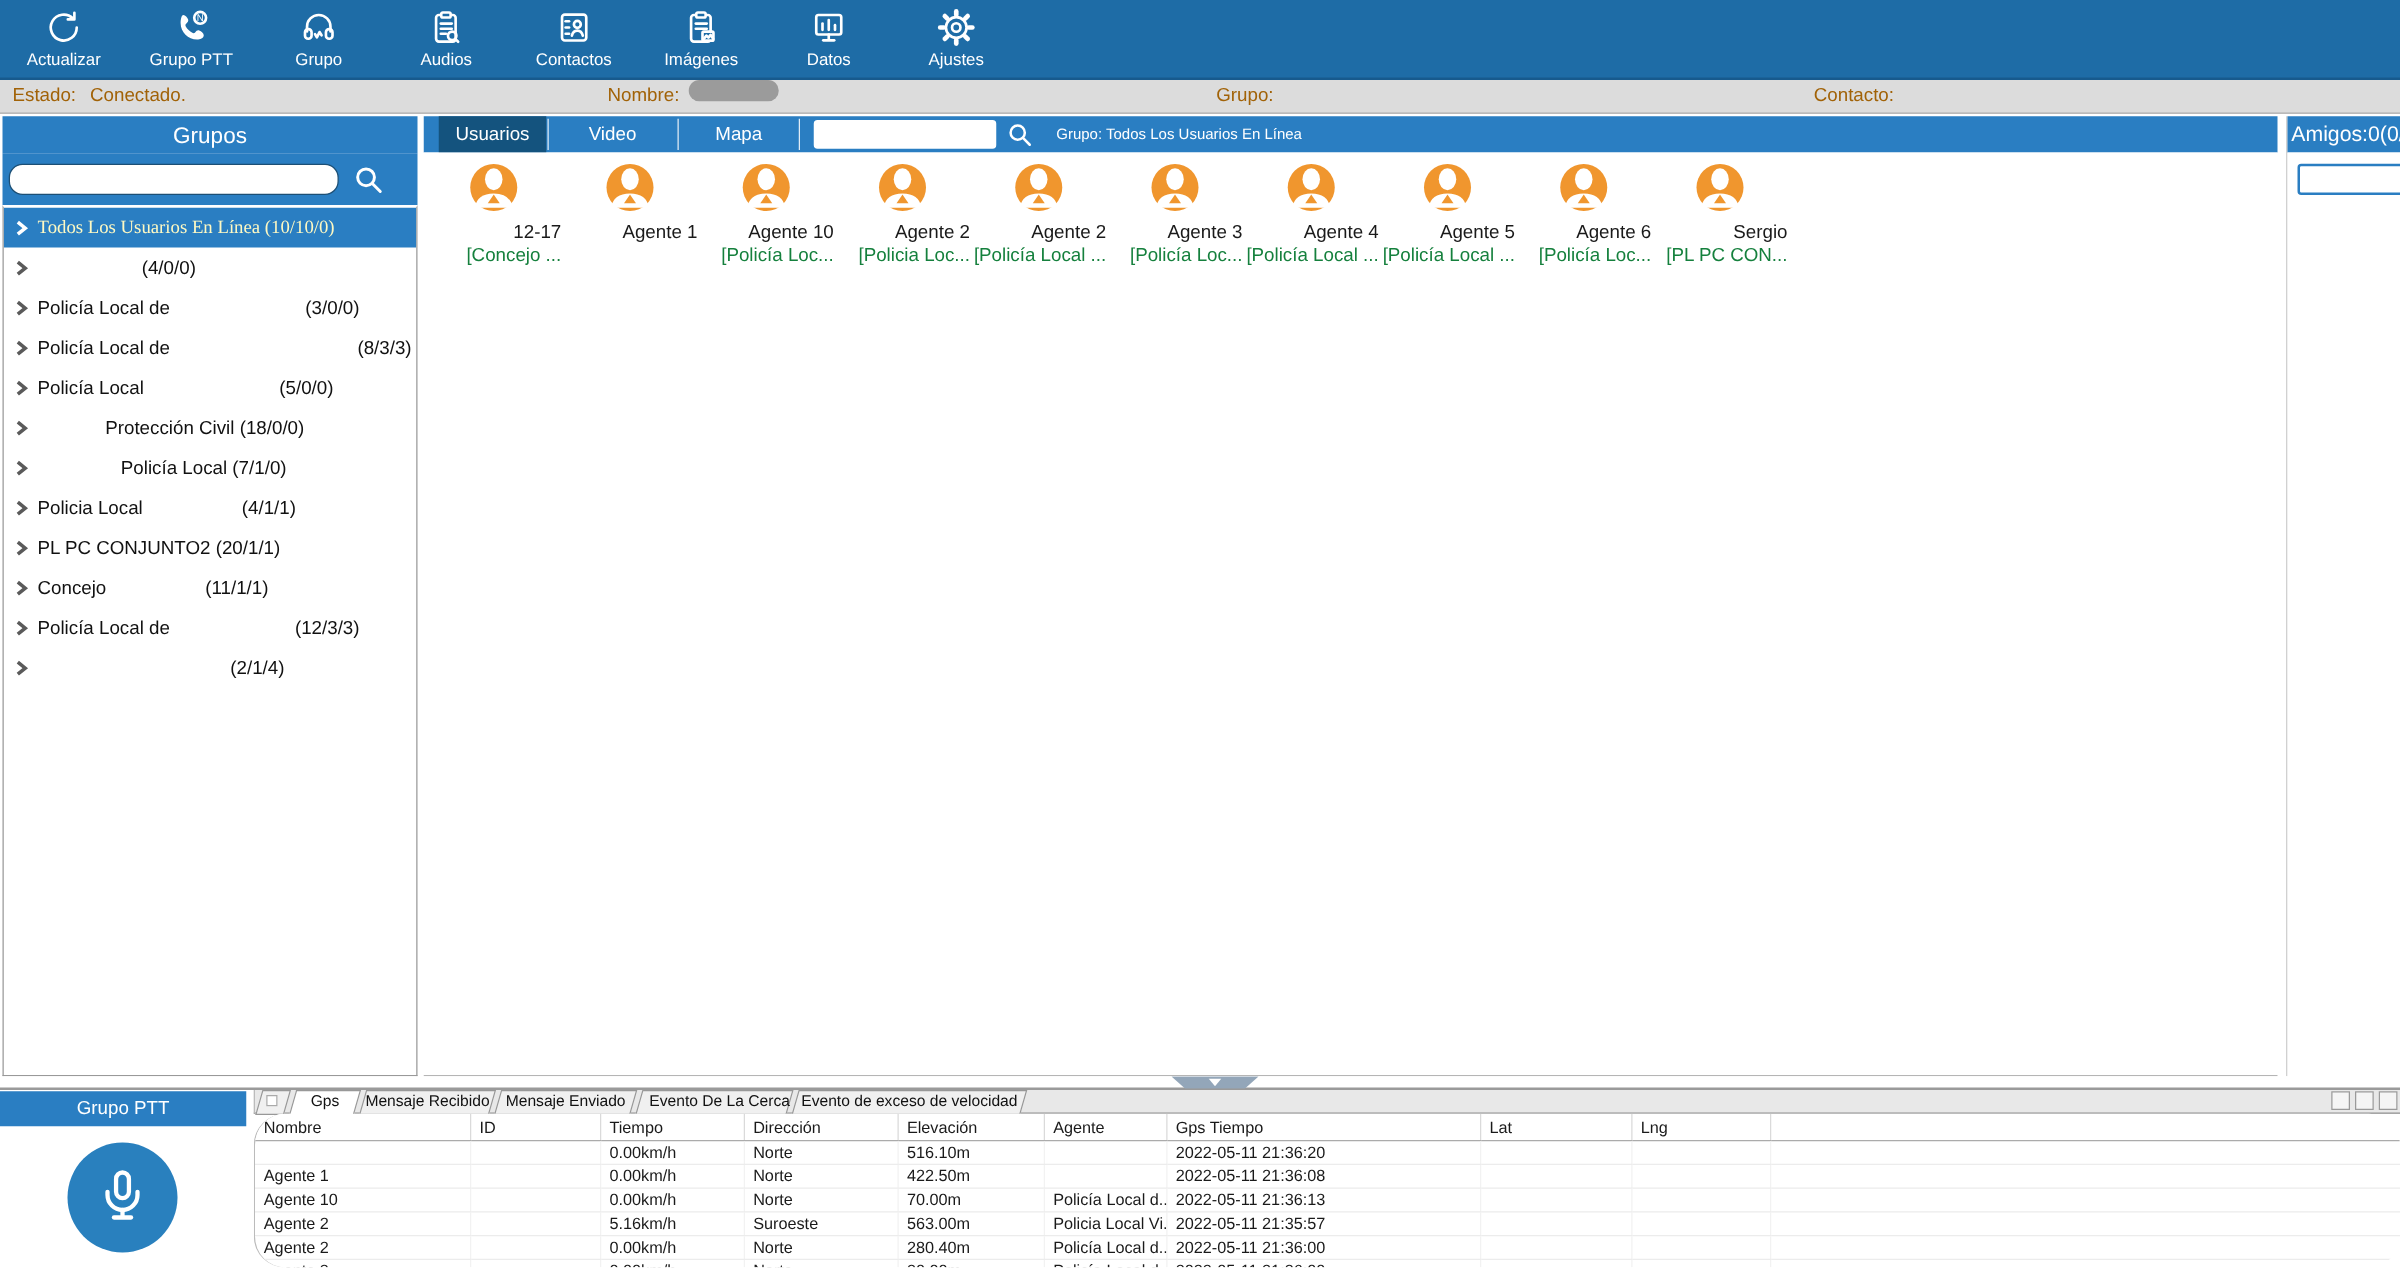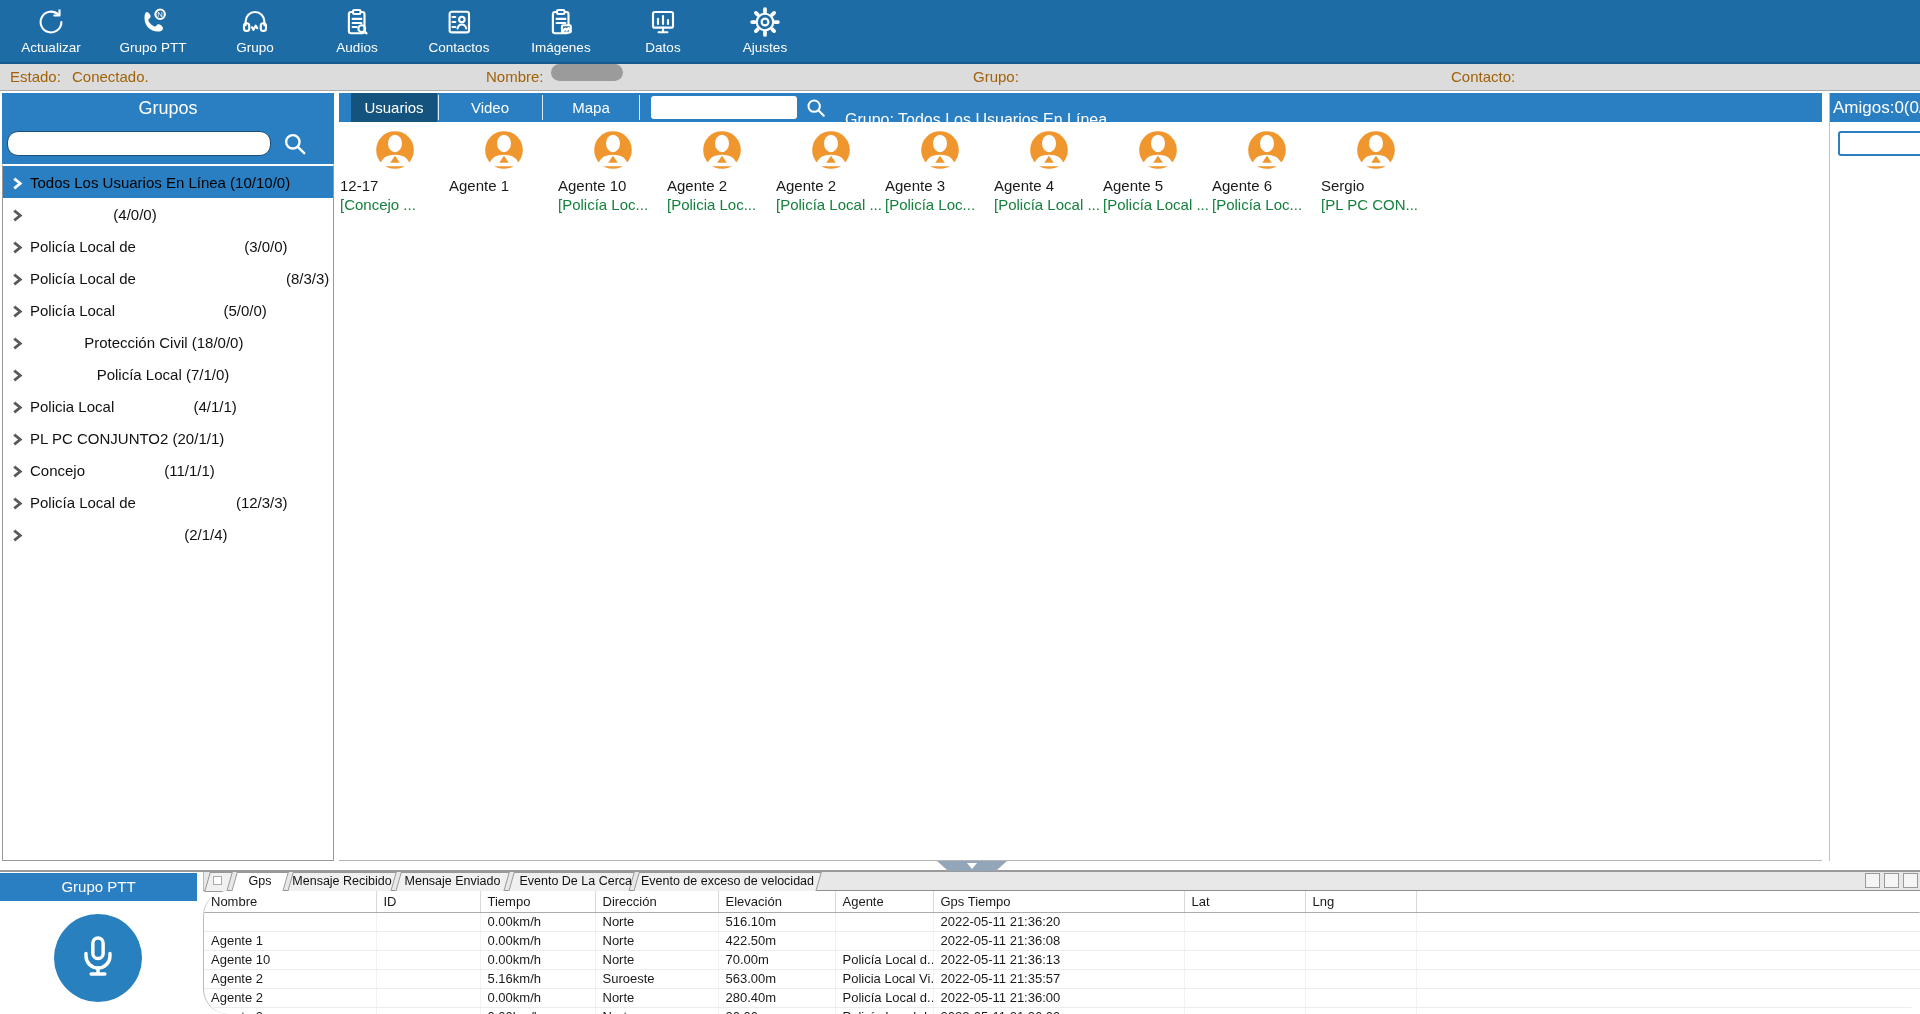--- a/index.html
+++ b/index.html
@@ -35,44 +35,44 @@
   .sidebar-search { position:relative; height:41px; background:#2A7EC2; }
   .sidebar-search input { position:absolute; left:5px; top:8px; width:264px; height:25px;
     border:1px solid #1c4f75; border-radius:11px; outline:none; padding:0 8px; font-size:14px; }
   .sidebar-search .icon { position:absolute; left:280px; top:8px; width:26px; height:26px; }
   .sidebar-search .icon svg { width:26px; height:26px; stroke-width:2.2; }
   .sidebar-tree { position:absolute; left:0; top:71px; right:0; bottom:0;
     background:#fff; border:1px solid #999; border-top:2px solid #fff; overflow:hidden; }
   .g-row { height:32px; display:flex; align-items:center; font-size:15px; color:#111; cursor:pointer; }
   .g-row .chev { width:13px; height:13px; margin:0 6px 0 8px; flex:none; }
   .g-row .chev svg { width:13px; height:13px; stroke:#5a5a5a; stroke-width:2.6; fill:none; }
-  .g-row.sel { background:#2A7EC2; color:#000000; }
+  .g-row.sel { background:#2A7EC2; color:#fef9c3;font-family:Liberation Serif, serif; }
   .g-row.sel .chev svg { stroke:#fff; }
   .g-label { white-space:pre; overflow:hidden; }
 
   
   .main { position:absolute; left:339px; top:93px; width:1483px; height:768px; }
   .main-tabbar { position:relative; height:29px; background:#2A7EC2; color:#fff; }
   .m-tab { position:absolute; top:0; height:29px; line-height:29px; text-align:center;
     font-size:15px; cursor:pointer; }
   .m-tab-0 { left:12px;  width:86px; }
   .m-tab-1 { left:101px; width:100px; }
   .m-tab-2 { left:206px; width:92px; }
   .m-tab.active { background:#14537E; }
   .m-sep { position:absolute; top:2px; width:1px; height:25px; background:rgba(255,255,255,.85); }
   .m-sep-0 { left:99px; } .m-sep-1 { left:203px; } .m-sep-2 { left:300px; }
   .main-search { position:absolute; left:312px; top:3px; width:146px; height:23px;
     border:none; border-radius:3px; outline:none; padding:0 7px; font-size:14px; }
   .main-tabbar .icon { position:absolute; left:466px; top:4px; width:22px; height:22px; }
   .main-tabbar .icon svg { width:22px; height:22px; stroke-width:2.2; }
-  .main-title { position:absolute; left:506px; top:0; line-height:29px; font-size:16px; white-space:nowrap;margin-top:12px; }
+  .main-title { position:absolute; left:506px; top:0; line-height:29px; font-size:12px; white-space:nowrap; }
   .main-content { position:absolute; left:0; top:29px; right:0; bottom:0;
     background:#fff; border-bottom:1px solid #b5b5b5; overflow:hidden; }
   .users { display:flex; padding:7px 0 0 1px; }
-  .user { width:109px; text-align:left; cursor:pointer; }
+  .user { width:109px; text-align:right; cursor:pointer; }
   .u-avatar { width:42px; height:42px; margin:0 auto; }
   .u-avatar svg { width:42px; height:42px; }
   .u-name { margin-top:6px; font-size:15px; white-space:nowrap; overflow:hidden; }
   .u-org  { margin-top:2px; font-size:15px; color:#15803d; white-space:nowrap; overflow:hidden; }
 
   
   .friends { position:absolute; left:1829px; top:93px; width:91px; height:768px;
     border-left:1px solid #c2c2c2; }
   .friends-head { height:29px; background:#2A7EC2; color:#fff; font-size:17px;
     line-height:29px; padding-left:3px; white-space:nowrap; overflow:hidden; }

